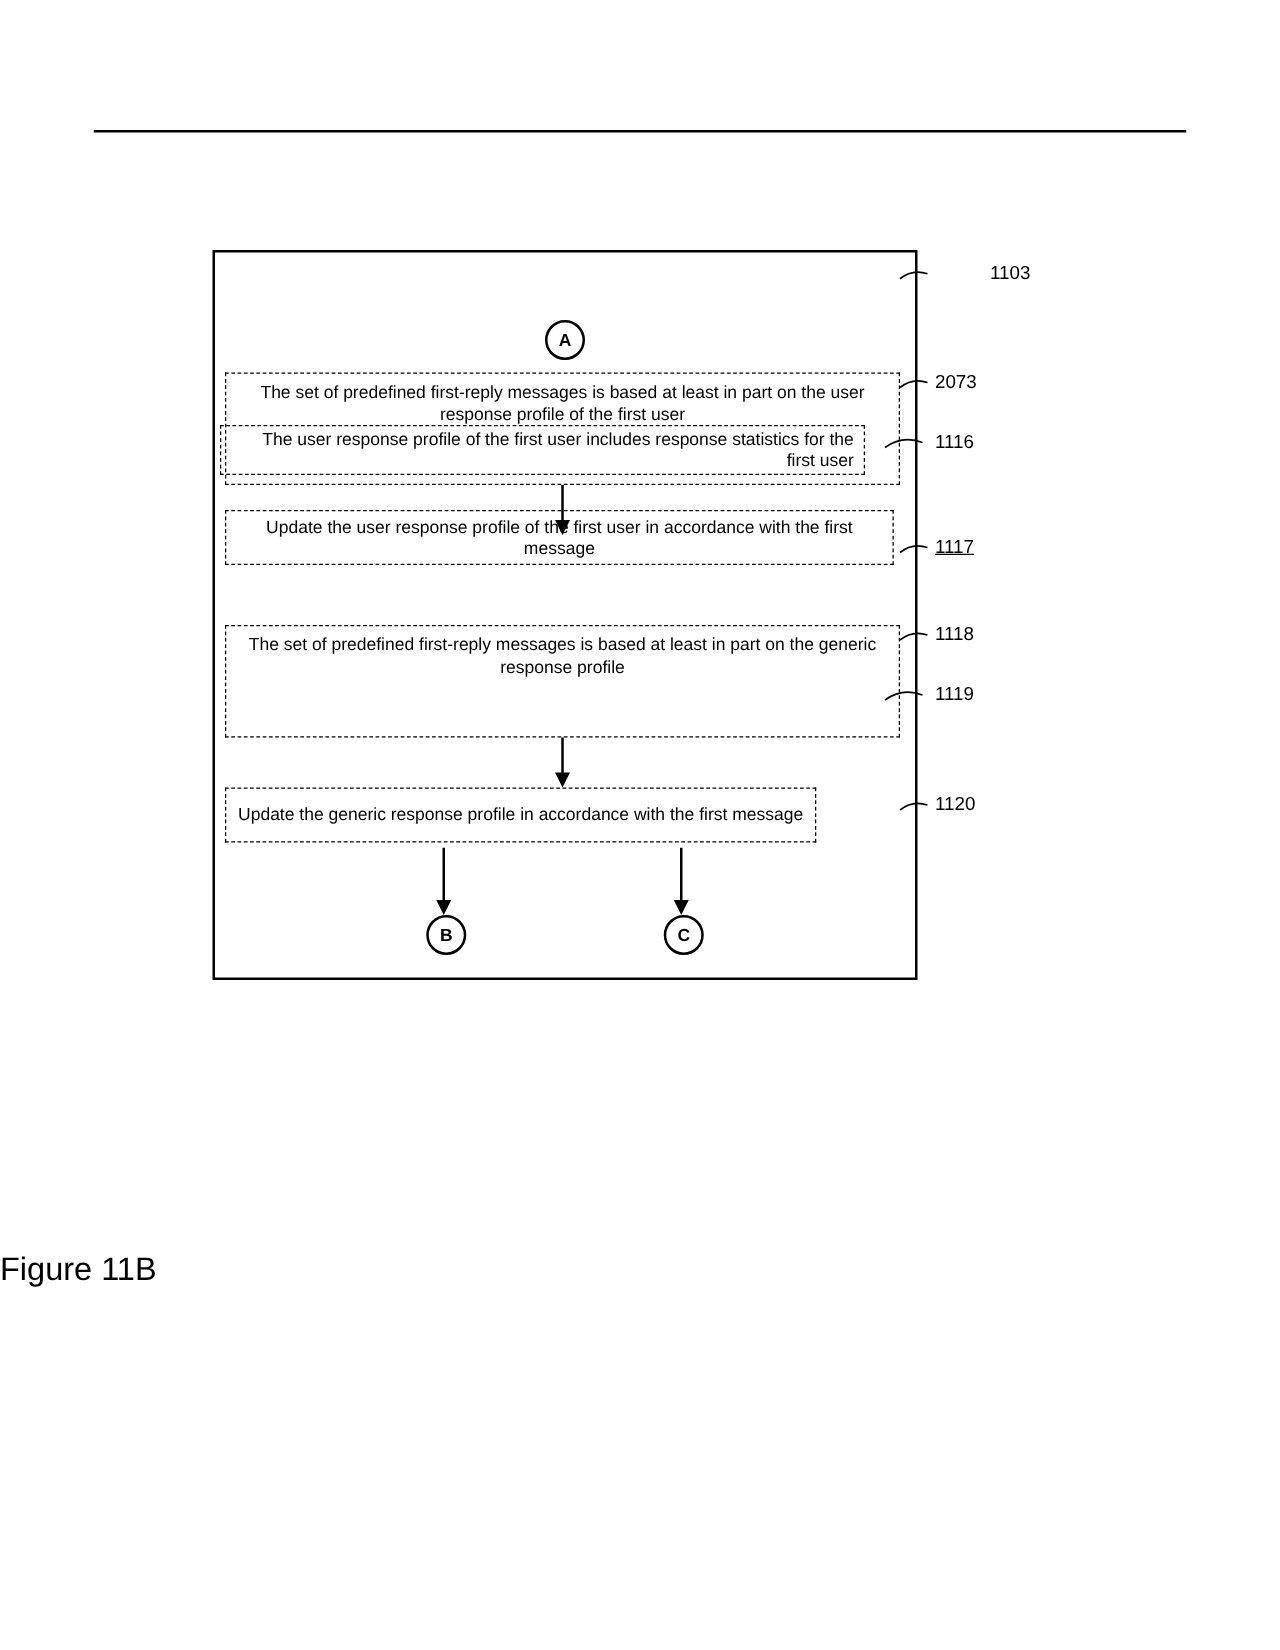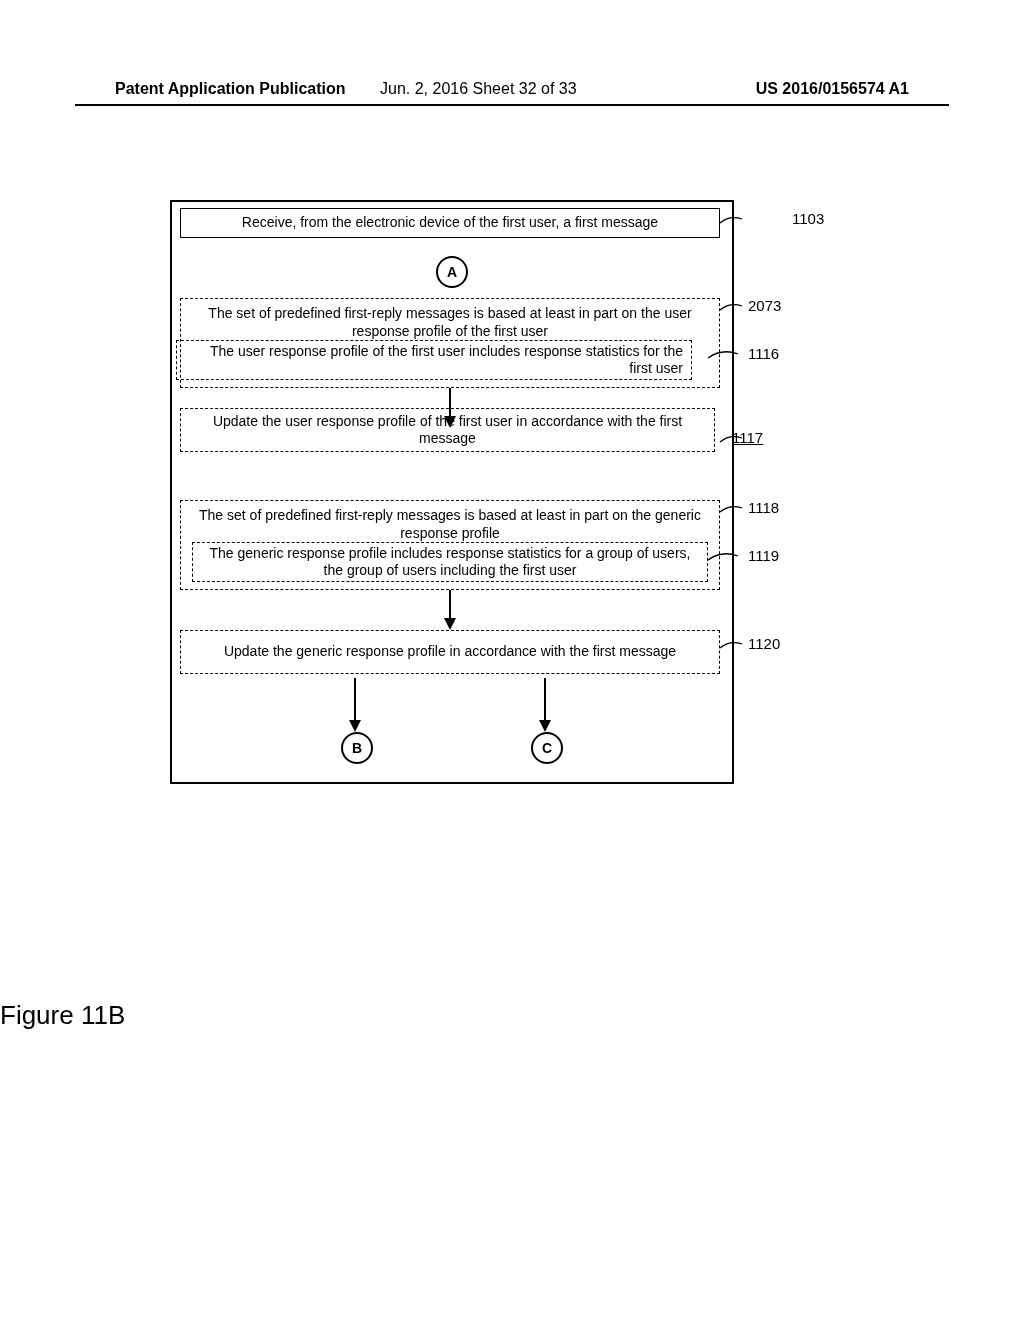--- a/index.html
+++ b/index.html
@@ -106,30 +106,24 @@
   .leader {
     position: absolute;
     overflow: visible;
   }
 </style>
 </head>
 <body>
 
 <div class="page">
 
-  <div class="header">
-    <div class="hdr-left">Patent Application Publication</div>
-    <div class="hdr-mid">Jun. 2, 2016   Sheet 32 of 33</div>
-    <div class="hdr-right">US 2016/0156574 A1</div>
-  </div>
   <div class="hr"></div>
 
   <div class="container"></div>
 
-  <div class="step solid" style="left:180px; top:208px; width:540px; height:30px;">Receive, from the electronic device of the first user, a first message</div>
 
   <svg class="leader" style="left:720px; top:215px;" width="50" height="20">
     <path d="M0 8 Q10 0 22 4" stroke="#000" fill="none" stroke-width="1.3"></path>
   </svg>
   <div class="ref" style="left:748px; top:210px;margin-left:44px;">1103</div>
 
   <div class="circ" style="left:436px; top:256px;">A</div>
 
   <div class="step dashed" style="left:180px; top:298px; width:540px; height:90px; align-items:flex-start; padding-top:6px;">The set of predefined first-reply messages is based at least in part on the user response profile of the first user</div>
 
@@ -148,42 +142,41 @@
   <svg class="arrow" style="left:444px; top:388px;" width="12" height="40">
     <line x1="6" y1="0" x2="6" y2="30" stroke="#000" stroke-width="2"></line>
     <polygon points="0,28 12,28 6,40" fill="#000"></polygon>
   </svg>
 
   <div class="step dashed" style="left:180px; top:408px; width:535px; height:44px;">Update the user response profile of the first user in accordance with the first message</div>
 
   <svg class="leader" style="left:720px; top:434px;" width="50" height="20">
     <path d="M0 8 Q10 0 22 4" stroke="#000" fill="none" stroke-width="1.3"></path>
   </svg>
-  <div class="ref" style="left:732px; top:429px;text-decoration:underline;">1117</div>
+  <div class="ref" style="left:748px; top:429px;text-decoration:underline;">1117</div>
 
   <div class="step dashed" style="left:180px; top:500px; width:540px; height:90px; align-items:flex-start; padding-top:6px;">The set of predefined first-reply messages is based at least in part on the generic response profile</div>
 
-  <div class="step dashed" style="left:192px; top:542px; width:516px; height:40px;">The generic response profile includes response statistics for a group of users, the group of users including the first user</div>
 
   <svg class="leader" style="left:720px; top:504px;" width="50" height="20">
     <path d="M0 8 Q10 0 22 4" stroke="#000" fill="none" stroke-width="1.3"></path>
   </svg>
   <div class="ref" style="left:748px; top:499px;">1118</div>
 
   <svg class="leader" style="left:708px; top:552px;" width="50" height="20">
     <path d="M0 8 Q14 -2 30 4" stroke="#000" fill="none" stroke-width="1.3"></path>
   </svg>
   <div class="ref" style="left:748px; top:547px;">1119</div>
 
   <svg class="arrow" style="left:444px; top:590px;" width="12" height="40">
     <line x1="6" y1="0" x2="6" y2="30" stroke="#000" stroke-width="2"></line>
     <polygon points="0,28 12,28 6,40" fill="#000"></polygon>
   </svg>
 
-  <div class="step dashed" style="left:180px; top:630px; width:540px; height:44px;">Update the generic response profile in accordance with the first message</div>
+  <div class="step dashed" style="left:180px; top:630px; width:473px; height:44px;">Update the generic response profile in accordance with the first message</div>
 
   <svg class="leader" style="left:720px; top:640px;" width="50" height="20">
     <path d="M0 8 Q10 0 22 4" stroke="#000" fill="none" stroke-width="1.3"></path>
   </svg>
   <div class="ref" style="left:748px; top:635px;">1120</div>
 
   <svg class="arrow" style="left:349px; top:692px;" width="12" height="40">
     <line x1="6" y1="0" x2="6" y2="30" stroke="#000" stroke-width="2"></line>
     <polygon points="0,28 12,28 6,40" fill="#000"></polygon>
   </svg>

